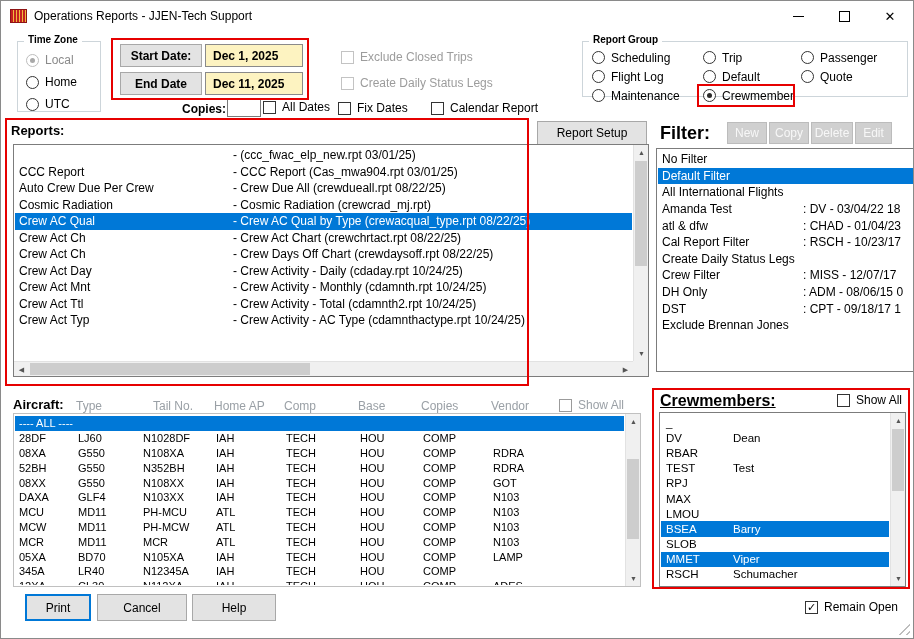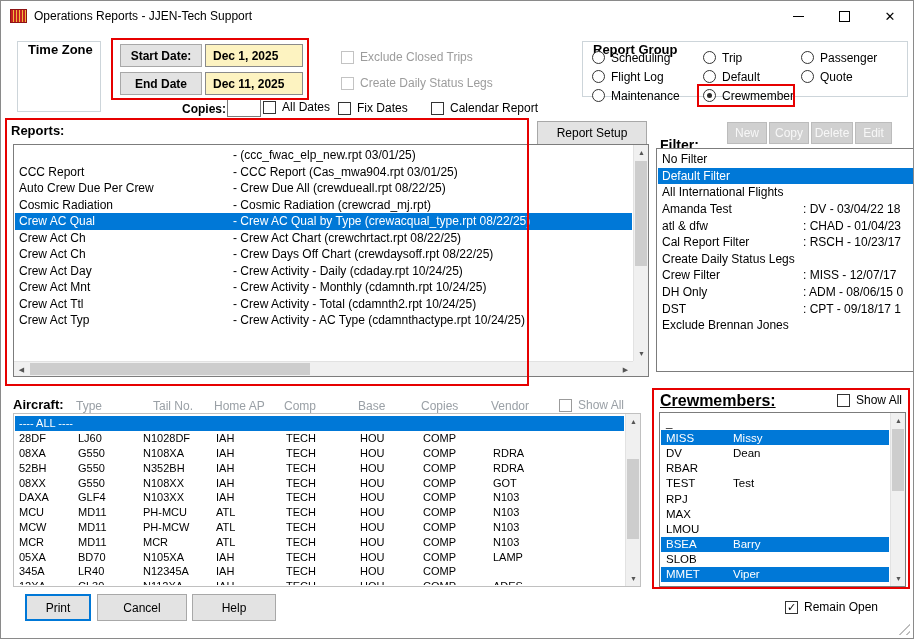--- a/index.html
+++ b/index.html
@@ -14,21 +14,21 @@
   .wbtn{width:46px;height:30px;display:flex;align-items:center;justify-content:center;}
   .glyph-min{width:11px;height:1px;background:#000;}
   .glyph-max{width:9px;height:9px;border:1px solid #000;}
   .glyph-close{font-size:13px;line-height:13px;}
 
   
   .ann{position:absolute;border:2px solid #e60000;z-index:60;pointer-events:none;box-sizing:border-box;}
 
   
   .gbox{position:absolute;border:1px solid #cdd5da;box-sizing:border-box;}
-  .glabel{position:absolute;top:-8px;left:6px;background:#fff;padding:0 4px;font-weight:bold;font-size:13px;white-space:nowrap;margin-top:8px;}
+  .glabel{position:absolute;top:-8px;left:6px;background:#fff;padding:0 4px;font-weight:bold;font-size:10px;white-space:nowrap;}
 
   
   .radio{display:flex;align-items:center;height:14px;white-space:nowrap;cursor:default;}
   .radio .dot{width:13px;height:13px;border-radius:50%;border:1px solid #333;background:#fff;box-sizing:border-box;position:relative;margin-right:6px;flex:none;}
   .radio.checked .dot::after{content:"";position:absolute;left:3px;top:3px;right:3px;bottom:3px;border-radius:50%;background:#2b2b2b;}
   .radio.disabled{color:#8a8a8a;}
   .radio.disabled .dot{border-color:#bdbdbd;}
   .radio.disabled.checked .dot::after{background:#a9a9a9;}
   .checkbox{position:absolute;display:flex;align-items:center;height:14px;white-space:nowrap;cursor:default;}
   .checkbox .box{width:13px;height:13px;border:1px solid #333;background:#fff;box-sizing:border-box;margin-right:6px;flex:none;font-size:11px;line-height:11px;text-align:center;color:#000;}
@@ -113,20 +113,37 @@
           <div class="glyph-max"></div>
         </div>
       <div class="wbtn">
           <span class="glyph-close">✕</span>
         </div>
     </div>
   </div>
 
   <div class="gbox" style="left:16px;top:40px;width:84px;height:71px;">
     <span class="glabel">Time Zone</span>
+    <div class="tz-col" style="left:8px;top:11px;">
+
+        <div class="radio checked disabled">
+          <span class="dot"></span>
+          <span>Local</span>
+        </div>
+
+        <div class="radio">
+          <span class="dot"></span>
+          <span>Home</span>
+        </div>
+
+        <div class="radio">
+          <span class="dot"></span>
+          <span>UTC</span>
+        </div>
+      </div>
   </div>
 
   <div class="btn bold" style="left:119px;top:43px;width:82px;height:23px;">Start Date:</div>
   <div class="yfield" style="left:204px;top:43px;width:98px;height:23px;">Dec 1, 2025</div>
   <div class="btn bold" style="left:119px;top:71px;width:82px;height:23px;">End Date</div>
   <div class="yfield" style="left:204px;top:71px;width:98px;height:23px;">Dec 11, 2025</div>
 
   <span class="label bold" style="left:181px;top:101px;">Copies:</span>
   <input class="tinput" style="left: 226px; top: 98px; width: 34px; height: 18px;" value="">
   <div class="checkbox" style="left:262px;top:99px;">
@@ -264,21 +281,21 @@
       <div class="sb-arrow" style="bottom:0;">▼</div>
     </div>
     <div class="sb-h" style="right:15px;">
       <div class="sb-arrow" style="left:0;">◀</div>
       <div class="sb-thumb" style="top:1px;bottom:1px;left:16px;width:280px;"></div>
       <div class="sb-arrow" style="right:0;">▶</div>
     </div>
     <div class="corner"></div>
   </div>
 
-  <span class="label bold" style="left:659px;top:136px;font-size:14px;">Filter:</span>
+  <span class="label bold" style="left:659px;top:122px;font-size:18px;">Filter:</span>
   <div class="fbtn" style="left:726px;top:121px;width:40px;height:22px;">New</div>
   <div class="fbtn" style="left:768px;top:121px;width:40px;height:22px;">Copy</div>
   <div class="fbtn" style="left:810px;top:121px;width:42px;height:22px;">Delete</div>
   <div class="fbtn" style="left:854px;top:121px;width:37px;height:22px;">Edit</div>
 
   <div class="list" style="left:655px;top:147px;width:288px;height:224px;">
     <div class="rows">
 
         <div class="row frow">
           <span class="fname">No Filter</span>
@@ -504,24 +521,20 @@
   </div>
 
   <div class="list" style="left:658px;top:411px;width:247px;height:175px;">
     <div class="rows">
 
         <div class="row crow">
           <span class="ccode">_</span>
           <span class="cname"></span>
         </div>
 
-        <div class="row crow selected">
-          <span class="ccode">MISS</span>
-          <span class="cname">Missy</span>
-        </div>
 
         <div class="row crow">
           <span class="ccode">DV</span>
           <span class="cname">Dean</span>
         </div>
 
         <div class="row crow">
           <span class="ccode">RBAR</span>
           <span class="cname"></span>
         </div>
@@ -569,21 +582,21 @@
     <div class="sb-v" style="bottom:0;">
       <div class="sb-arrow" style="top:0;">▲</div>
       <div class="sb-thumb" style="left:1px;right:1px;top:16px;height:62px;"></div>
       <div class="sb-arrow" style="bottom:0;">▼</div>
     </div>
   </div>
 
   <div class="btn default" style="left:24px;top:593px;width:66px;height:27px;">Print</div>
   <div class="btn" style="left:96px;top:593px;width:90px;height:27px;">Cancel</div>
   <div class="btn" style="left:191px;top:593px;width:84px;height:27px;">Help</div>
-  <div class="checkbox checked" style="left:736px;top:599px;padding-left:48px;">
+  <div class="checkbox checked" style="left:756px;top:599px;padding-left:48px;">
     <span class="box"></span>
     <span>Remain Open</span>
   </div>
   <div class="grip"></div>
 
   <div class="ann" style="left:110px;top:37px;width:198px;height:62px;"></div>
   <div class="ann" style="left:696px;top:83px;width:98px;height:23px;"></div>
   <div class="ann" style="left:4px;top:117px;width:524px;height:268px;"></div>
   <div class="ann" style="left:651px;top:387px;width:258px;height:201px;"></div>
 

